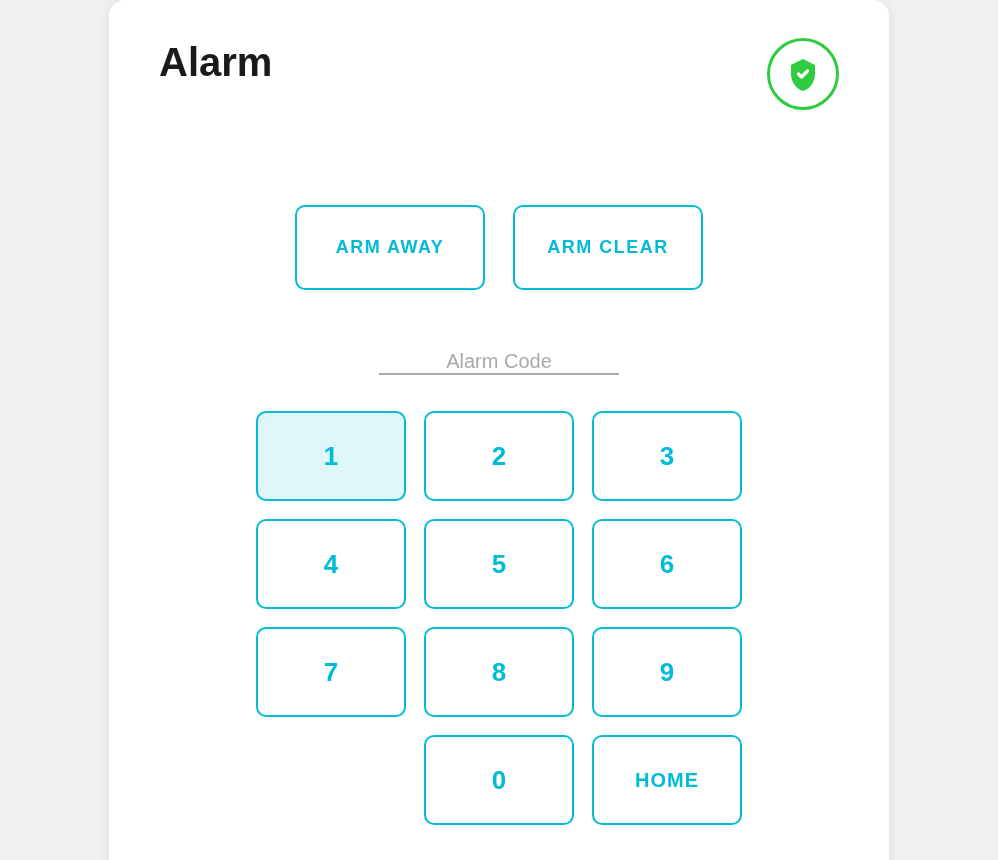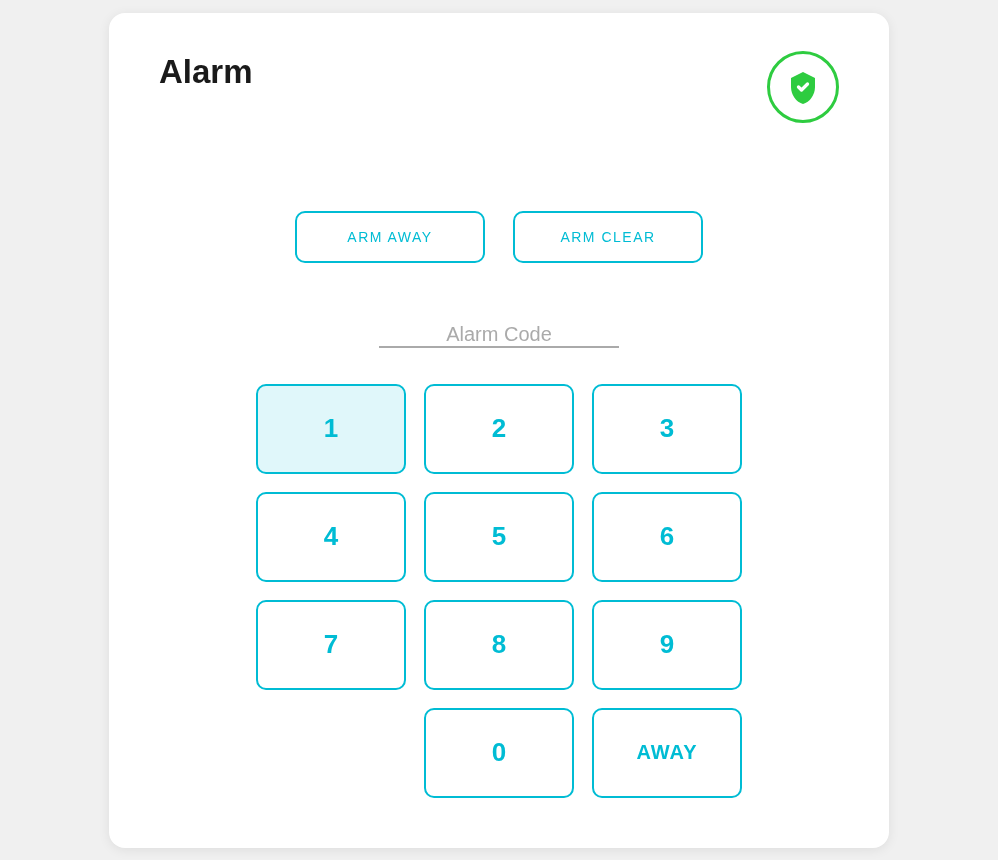--- a/index.html
+++ b/index.html
@@ -21,21 +21,21 @@
       background: #ffffff;
       border-radius: 16px;
       width: 780px;
       min-height: 820px;
       padding: 40px 50px 50px 50px;
       position: relative;
       box-shadow: 0 2px 12px rgba(0,0,0,0.08);
     }
 
     .page-title {
-      font-size: 33px;
+      font-size: 40px;
       font-weight: 600;
       color: #1a1a1a;
       margin-bottom: 4px;
     }
 
     .shield-icon-container {
       position: absolute;
       top: 38px;
       right: 50px;
       width: 72px;
@@ -56,27 +56,27 @@
     .arm-buttons-row {
       display: flex;
       justify-content: center;
       gap: 28px;
       margin-top: 120px;
       margin-bottom: 60px;
     }
 
     .arm-btn {
       width: 190px;
-      height: 52px;
+      height: 85px;
       border: 2px solid #00bcd4;
       border-radius: 10px;
       background: #ffffff;
       color: #00bcd4;
-      font-size: 14px;
-      font-weight: 400;
+      font-size: 18px;
+      font-weight: 700;
       letter-spacing: 1.5px;
       cursor: pointer;
       transition: background 0.15s;
     }
 
     .alarm-code-container {
       display: flex;
       justify-content: center;
       margin-bottom: 36px;
     }
@@ -159,16 +159,16 @@
     <button class="key-btn">2</button>
     <button class="key-btn">3</button>
     <button class="key-btn">4</button>
     <button class="key-btn">5</button>
     <button class="key-btn">6</button>
     <button class="key-btn">7</button>
     <button class="key-btn">8</button>
     <button class="key-btn">9</button>
 
     <button class="key-btn key-0">0</button>
-    <button class="key-btn key-clear" style="font-size:20px; letter-spacing:1px;">AWAY</button>
+    <button class="key-btn key-clear" style="font-size:20px; letter-spacing:1px;">HOME</button>
   </div>
 
 </div>
 
 </body></html>

